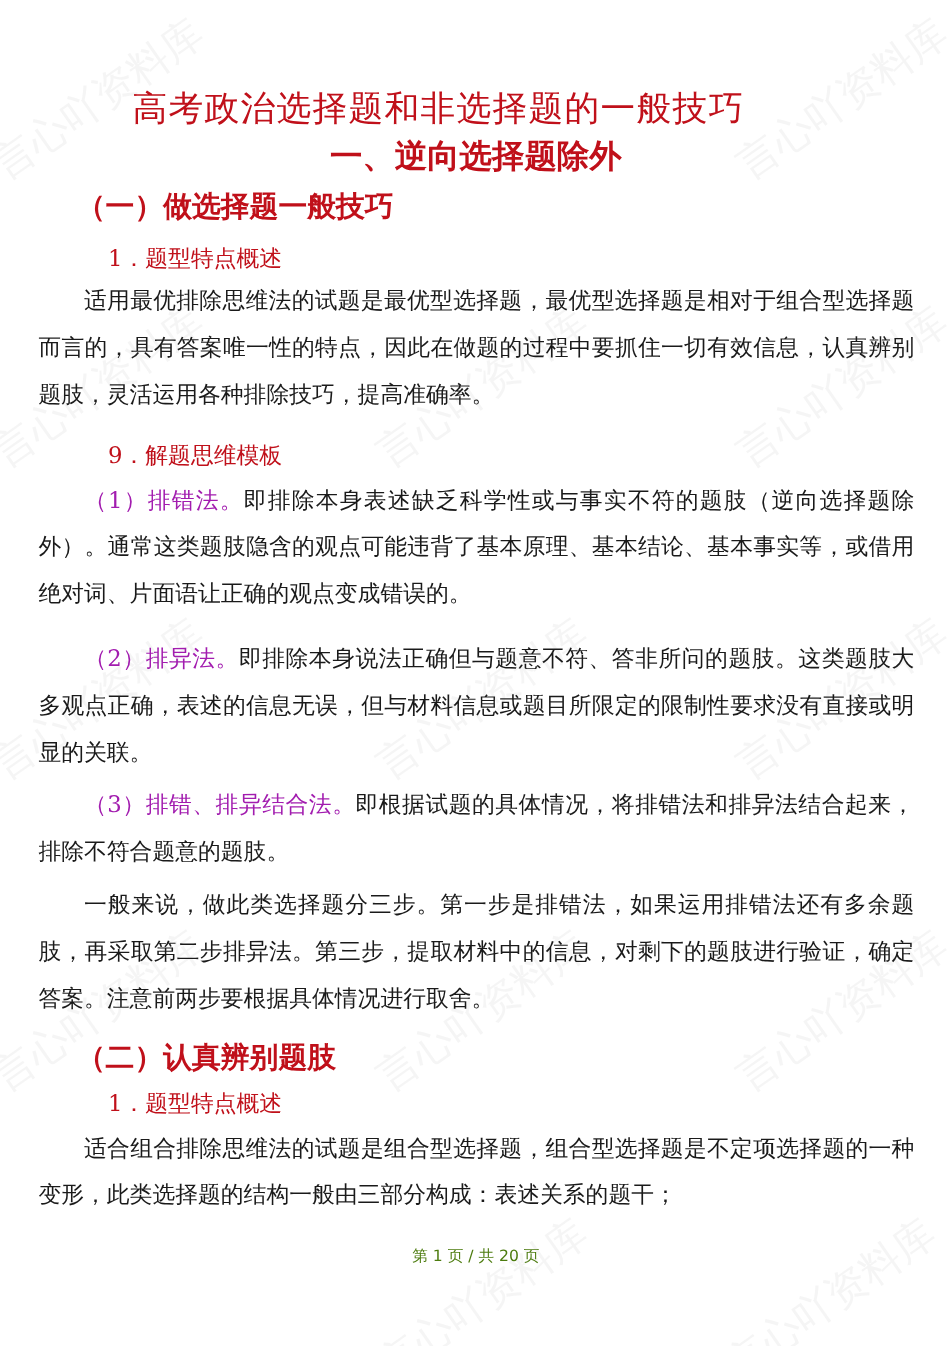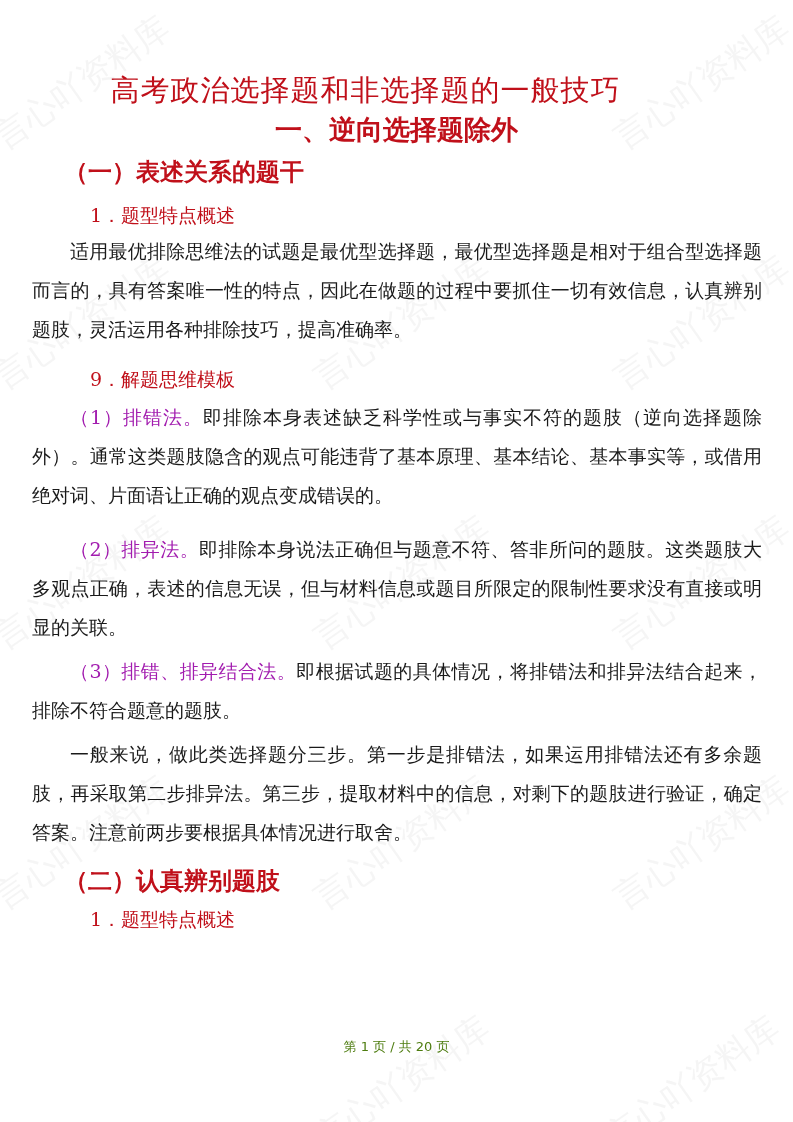--- a/index.html
+++ b/index.html
@@ -36,31 +36,32 @@
   <div class="wm" style="left:600px;top:560px;">言心吖资料库</div>
   <div class="wm" style="left:-20px;top:820px;">言心吖资料库</div>
   <div class="wm" style="left:300px;top:820px;">言心吖资料库</div>
   <div class="wm" style="left:600px;top:820px;">言心吖资料库</div>
   <div class="wm" style="left:300px;top:1060px;">言心吖资料库</div>
   <div class="wm" style="left:590px;top:1060px;">言心吖资料库</div>
 
   <div class="title">高考政治选择题和非选择题的一般技巧</div>
   <div class="h1">一、逆向选择题除外</div>
 
-  <div class="h2" style="top:156px;">（一）表述关系的题干</div>
+  <div class="h2" style="top:156px;">（一）做选择题一般技巧</div>
   <div class="h3" style="top:203px;">1．题型特点概述</div>
   <div class="para" style="top:232px;">适用最优排除思维法的试题是最优型选择题，最优型选择题是相对于组合型选择题而言的，具有答案唯一性的特点，因此在做题的过程中要抓住一切有效信息，认真辨别题肢，灵活运用各种排除技巧，提高准确率。</div>
 
   <div class="h3" style="top:367px;">9．解题思维模板</div>
 
   <div class="para" style="top:398px;"><span class="red">（1）排错法。</span><span>即排除本身表述缺乏科学性或与事实不符的题肢（逆向选择题除外）。通常这类题肢隐含的观点可能违背了基本原理、基本结论、基本事实等，或借用绝对词、片面语让正确的观点变成错误的。</span></div>
 
   <div class="para" style="top:530px;"><span class="red">（2）排异法。</span><span>即排除本身说法正确但与题意不符、答非所问的题肢。这类题肢大多观点正确，表述的信息无误，但与材料信息或题目所限定的限制性要求没有直接或明显的关联。</span></div>
 
   <div class="para" style="top:652px;"><span class="red">（3）排错、排异结合法。</span><span>即根据试题的具体情况，将排错法和排异法结合起来，排除不符合题意的题肢。</span></div>
 
   <div class="para" style="top:735px;">一般来说，做此类选择题分三步。第一步是排错法，如果运用排错法还有多余题肢，再采取第二步排异法。第三步，提取材料中的信息，对剩下的题肢进行验证，确定答案。注意前两步要根据具体情况进行取舍。</div>
 
   <div class="h2" style="top:865px;">（二）认真辨别题肢</div>
   <div class="h3" style="top:907px;">1．题型特点概述</div>
+  <div class="para" style="top:938px;">适合组合排除思维法的试题是组合型选择题，组合型选择题是不定项选择题的一种变形，此类选择题的结构一般由三部分构成：表述关系的题干；</div>
 
   <div class="footer">第 1 页 / 共 20 页</div>
 </div>
 
 </body></html>

